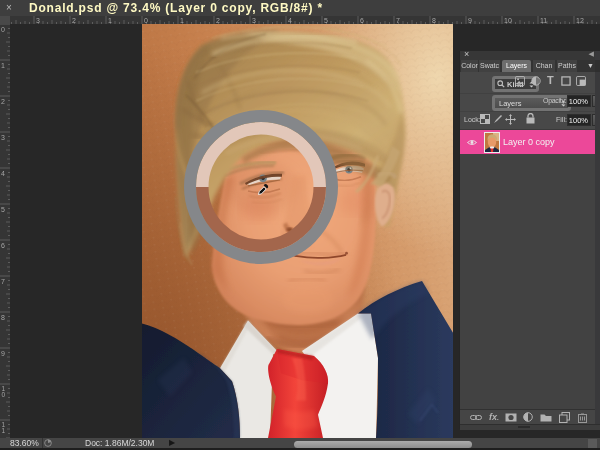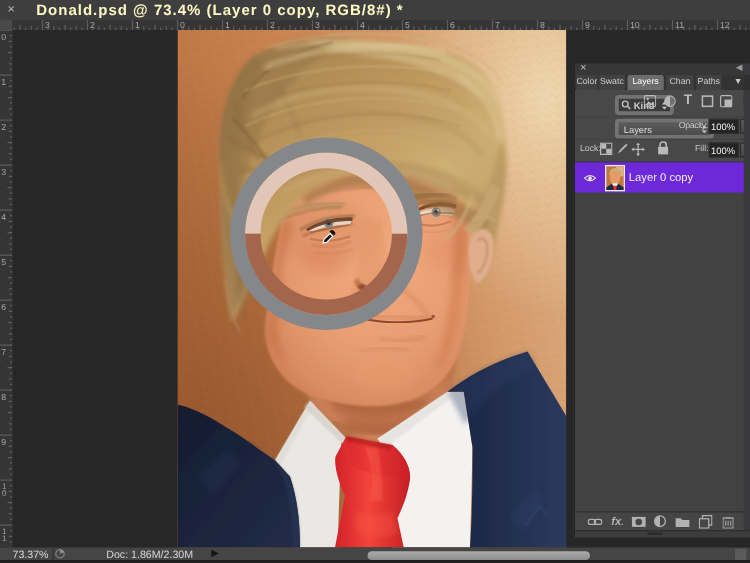--- a/index.html
+++ b/index.html
@@ -607,21 +607,21 @@
           <rect x="0.5" y="4.5" width="8" height="6" fill="#b9b9b9"></rect>
           <path d="M2 4.5 V3 A2.5 2.5 0 0 1 7 3 V4.5" fill="none" stroke="#b9b9b9" stroke-width="1.3"></path>
         </svg>
       <div class="lbl" style="left:96px;top:4px;font-size:7px;">Fill:</div>
       <div class="vbox" style="left:107px;top:2px;width:20px;height:9px;padding:1px 2px 0 0;font-size:7.5px;">100%</div>
       <div class="vbtn" style="left:132px;top:2px;width:7px;height:10px;">
           <span style="position:absolute;left:1px;top:2px;font-size:5px;color:#252525;">▼</span>
         </div>
     </div>
 
-    <div class="pr" style="top:78px;height:25px;background:#6d28d9;border-top:1px solid #3a3a3a;">
+    <div class="pr" style="top:78px;height:25px;background:#ec4899;border-top:1px solid #3a3a3a;">
       <svg class="icn" style="left:7px;top:9px;" width="10" height="7" viewBox="0 0 10 7">
           <path d="M0.5 3.5 Q5 -0.5 9.5 3.5 Q5 7.5 0.5 3.5 Z" fill="none" stroke="#e8e8e8" stroke-width="0.9"></path>
           <circle cx="5" cy="3.5" r="1.4" fill="#e8e8e8"></circle>
         </svg>
       <div class="icn" style="left:24px;top:2px;width:14px;height:19px;background:#b8bcc2;border:1px solid #ececec;">
         <svg width="14" height="19" viewBox="0 0 14 19">
           <rect width="14" height="19" fill="#c0783f"></rect>
           <rect x="8" y="0" width="6" height="8" fill="#ddb183"></rect>
           <ellipse cx="7" cy="9" rx="4.2" ry="5.8" fill="#e89a68"></ellipse>
           <path d="M2.5 6.5 Q2.5 1.5 7 1.3 Q12 1.5 12.2 6.5 L12 8 Q10.5 4.5 7 4.5 Q3.8 4.5 2.8 8 Z" fill="#ccab74"></path>
@@ -667,21 +667,21 @@
     </div>
     <div style="position:absolute;left:135px;top:0;width:6px;height:378px;background:#39393b;"></div>
     <div style="position:absolute;left:135px;top:9px;width:6px;height:12px;background:#2f2f2f;"></div>
 
     <div class="pr" style="top:373px;height:5px;background:#3d3d3d;border-top:1px solid #2e2e2e;">
       <div style="position:absolute;left:58px;top:1px;width:12px;height:2px;background:#2b2b2b;"></div>
     </div>
   </div>
 
   <div id="status" class="abs">
-    <span style="position:absolute;left:10px;top:0px;">73.37%</span>
+    <span style="position:absolute;left:10px;top:0px;">83.60%</span>
       <span style="position:absolute;left:42px;top:0px;width:1px;height:10px;background:#333;"></span>
     <svg style="position:absolute;left:44px;top:1px;" width="8" height="8" viewBox="0 0 11 11">
         <circle cx="5.5" cy="5.5" r="4.6" fill="none" stroke="#9f9f9f" stroke-width="1"></circle>
         <path d="M5.5 5.5 L5.5 1 A4.5 4.5 0 0 1 9.8 4.2 Z" fill="#9f9f9f" opacity="0.8"></path>
       </svg>
     <span style="position:absolute;left:85px;top:0px;">Doc: 1.86M/2.30M</span>
     <span style="position:absolute;left:169px;top:0px;color:#161616;font-size:8px;">▶</span>
   </div>
   <div id="bstrip" class="abs"></div>
   <div id="hscroll" class="abs"></div>

